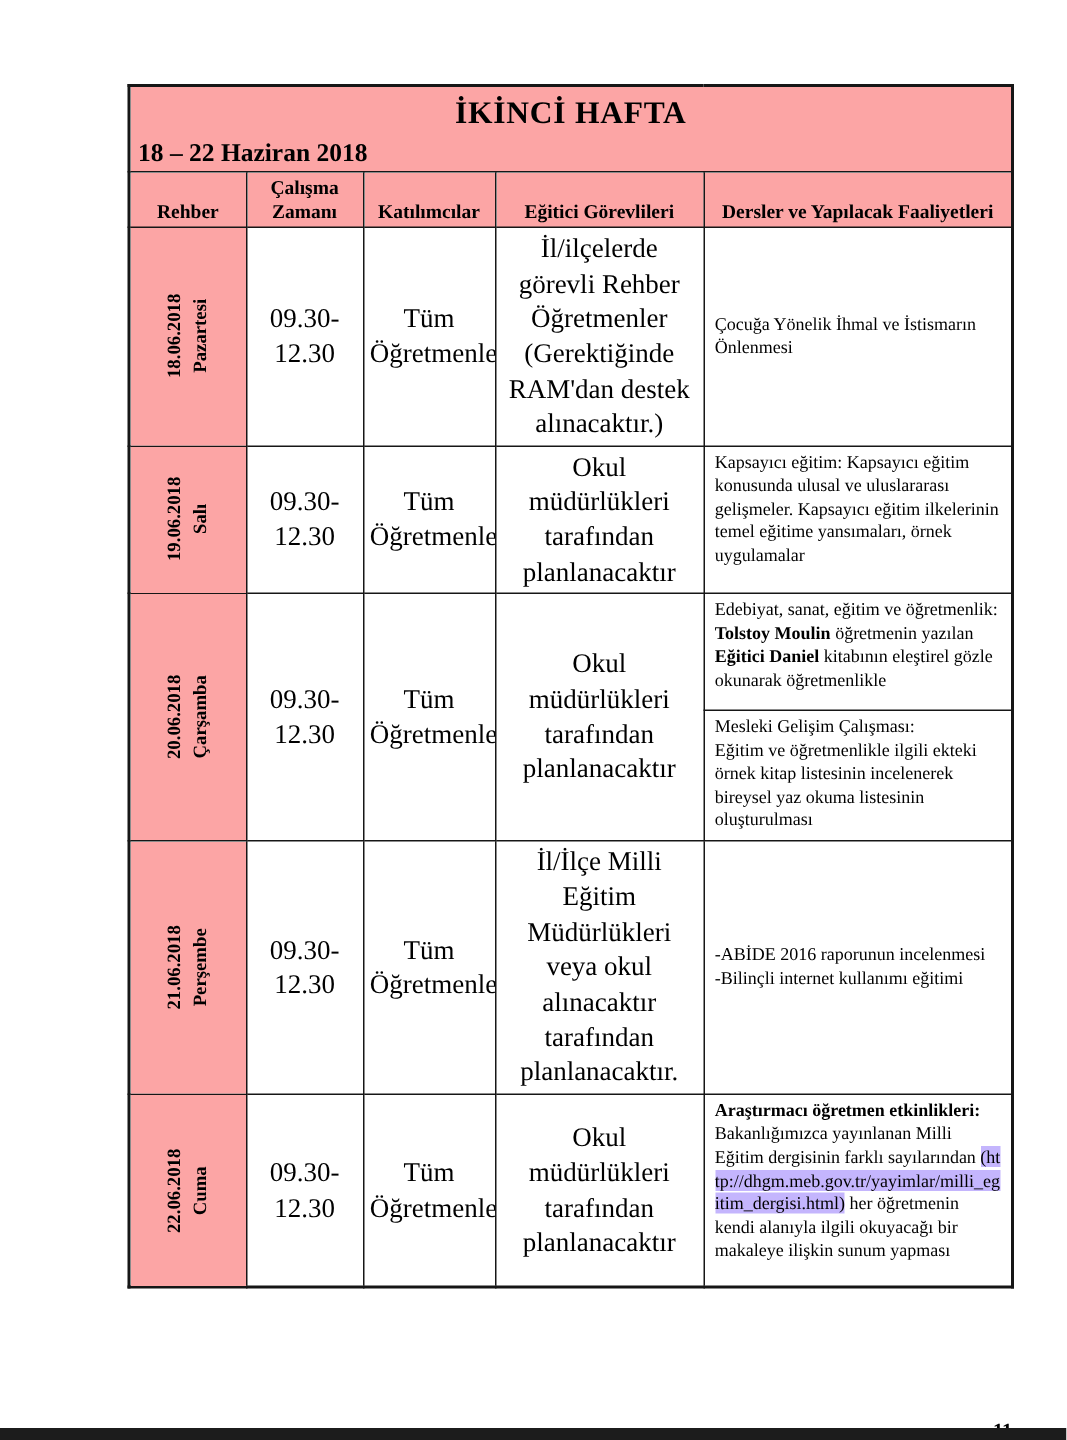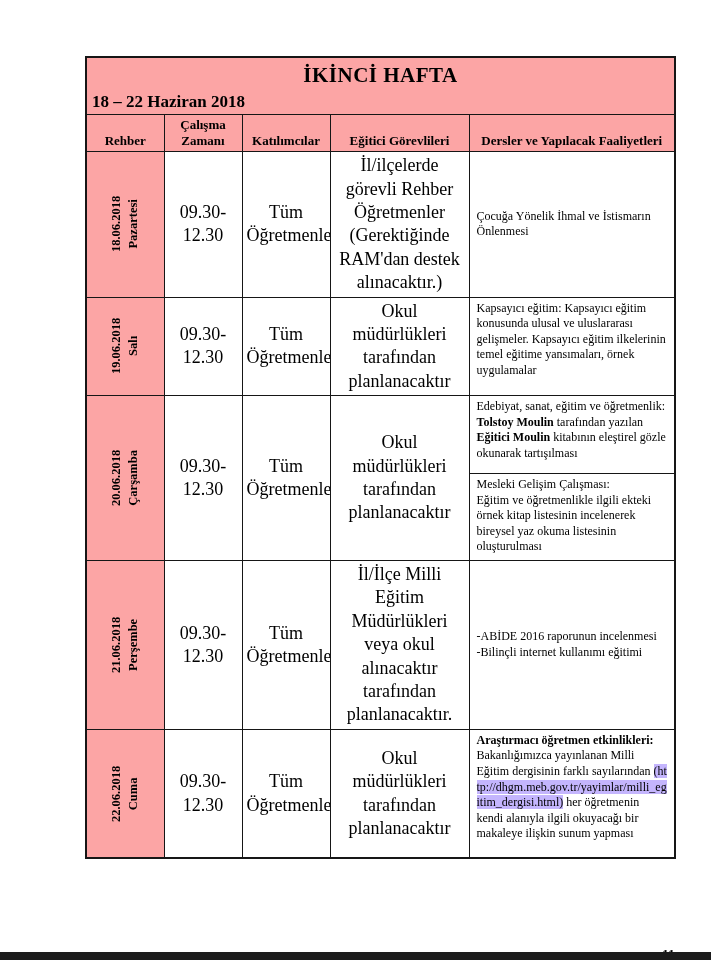--- a/index.html
+++ b/index.html
@@ -129,21 +129,21 @@
         <div class="vtext">
           <span>20.06.2018</span><br>
           <span>Çarşamba</span>
         </div>
       </div>
     </td>
     <td class="cmid" rowspan="2">09.30-12.30</td>
     <td class="cmid" rowspan="2">Tüm Öğretmenler</td>
     <td class="cmid" rowspan="2">Okul müdürlükleri tarafından planlanacaktır</td>
     <td class="act">
-      <span>Edebiyat, sanat, eğitim ve öğretmenlik: </span><b>Tolstoy Moulin</b><span> tarafından yazılan </span><b>Eğitici Moulin</b><span> kitabının eleştirel gözle okunarak tartışılması</span>
+      <span>Edebiyat, sanat, eğitim ve öğretmenlik: </span><b>Tolstoy Moulin</b><span> öğretmenin yazılan </span><b>Eğitici Daniel</b><span> kitabının eleştirel gözle okunarak öğretmenlikle</span>
     </td>
   </tr>
   <tr class="r-wed-b">
     <td class="act">
       <span>Mesleki Gelişim Çalışması:</span><br>
       <span>Eğitim ve öğretmenlikle ilgili ekteki örnek kitap listesinin incelenerek bireysel yaz okuma listesinin oluşturulması</span>
     </td>
   </tr>
 
   <tr class="r-thu">

